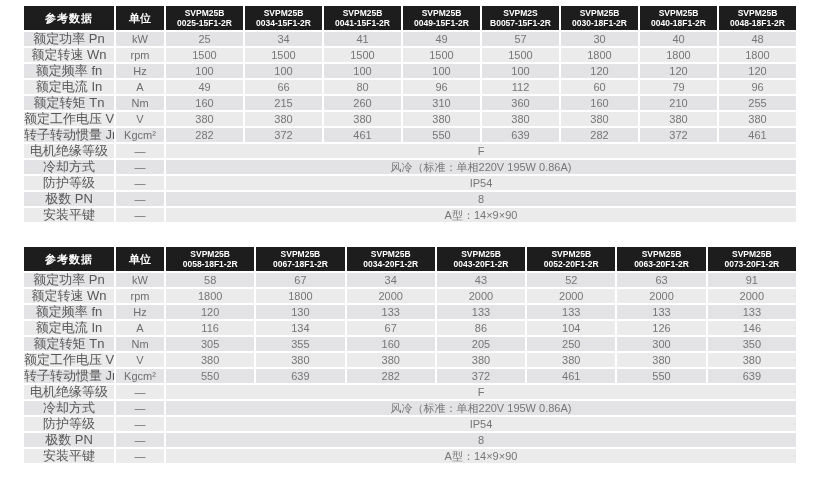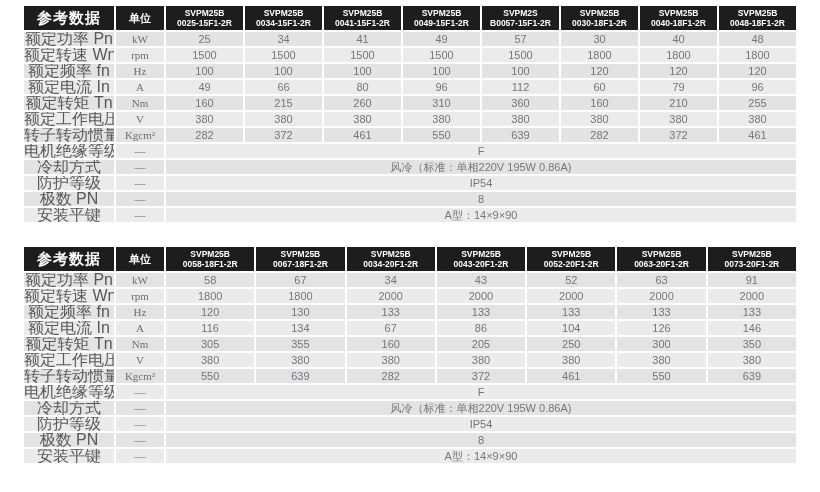--- a/index.html
+++ b/index.html
@@ -31,42 +31,42 @@
   table.spec col.c-unit  { width: 48px; }
   table.spec th {
     background: #1d1d1d;
     color: #ffffff;
     font-weight: bold;
     height: 24px;
     padding: 0;
     text-align: center;
     vertical-align: middle;
   }
-  table.spec th.h-label { font-size: 15px; letter-spacing: 1px; }
+  table.spec th.h-label { font-size: 11px; letter-spacing: 1px; }
   table.spec th.h-unit  { font-size: 11px; }
   table.spec th.h-model { font-size: 8.5px; line-height: 10px; margin-top: 39px; }
   table.spec th.h-model .m-line { display: block; }
   table.spec td {
     height: 14px;
     padding: 0;
     text-align: center;
     vertical-align: middle;
     font-size: 11px;
     line-height: 14px;
     color: #767676;
     white-space: nowrap;
     overflow: hidden;
   }
   table.spec tr.r-even td { background: #e3e3e5; }
   table.spec tr.r-odd  td { background: #ebebec; }
   table.spec td.t-label {
     color: #585858;
-    font-size: 16px;
-  }
-  table.spec td.t-unit { color: #6e6e6e; font-family: Liberation Serif, serif; }
+    font-size: 13px;
+  }
+  table.spec td.t-unit { color: #6e6e6e; }
   table.spec td.t-merged { color: #767676; }
 </style>
 </head>
 <body>
 
 <div class="page">
   <div class="tables-wrap" id="tables-root">
       <table class="spec">
         <colgroup>
           <col class="c-label">

